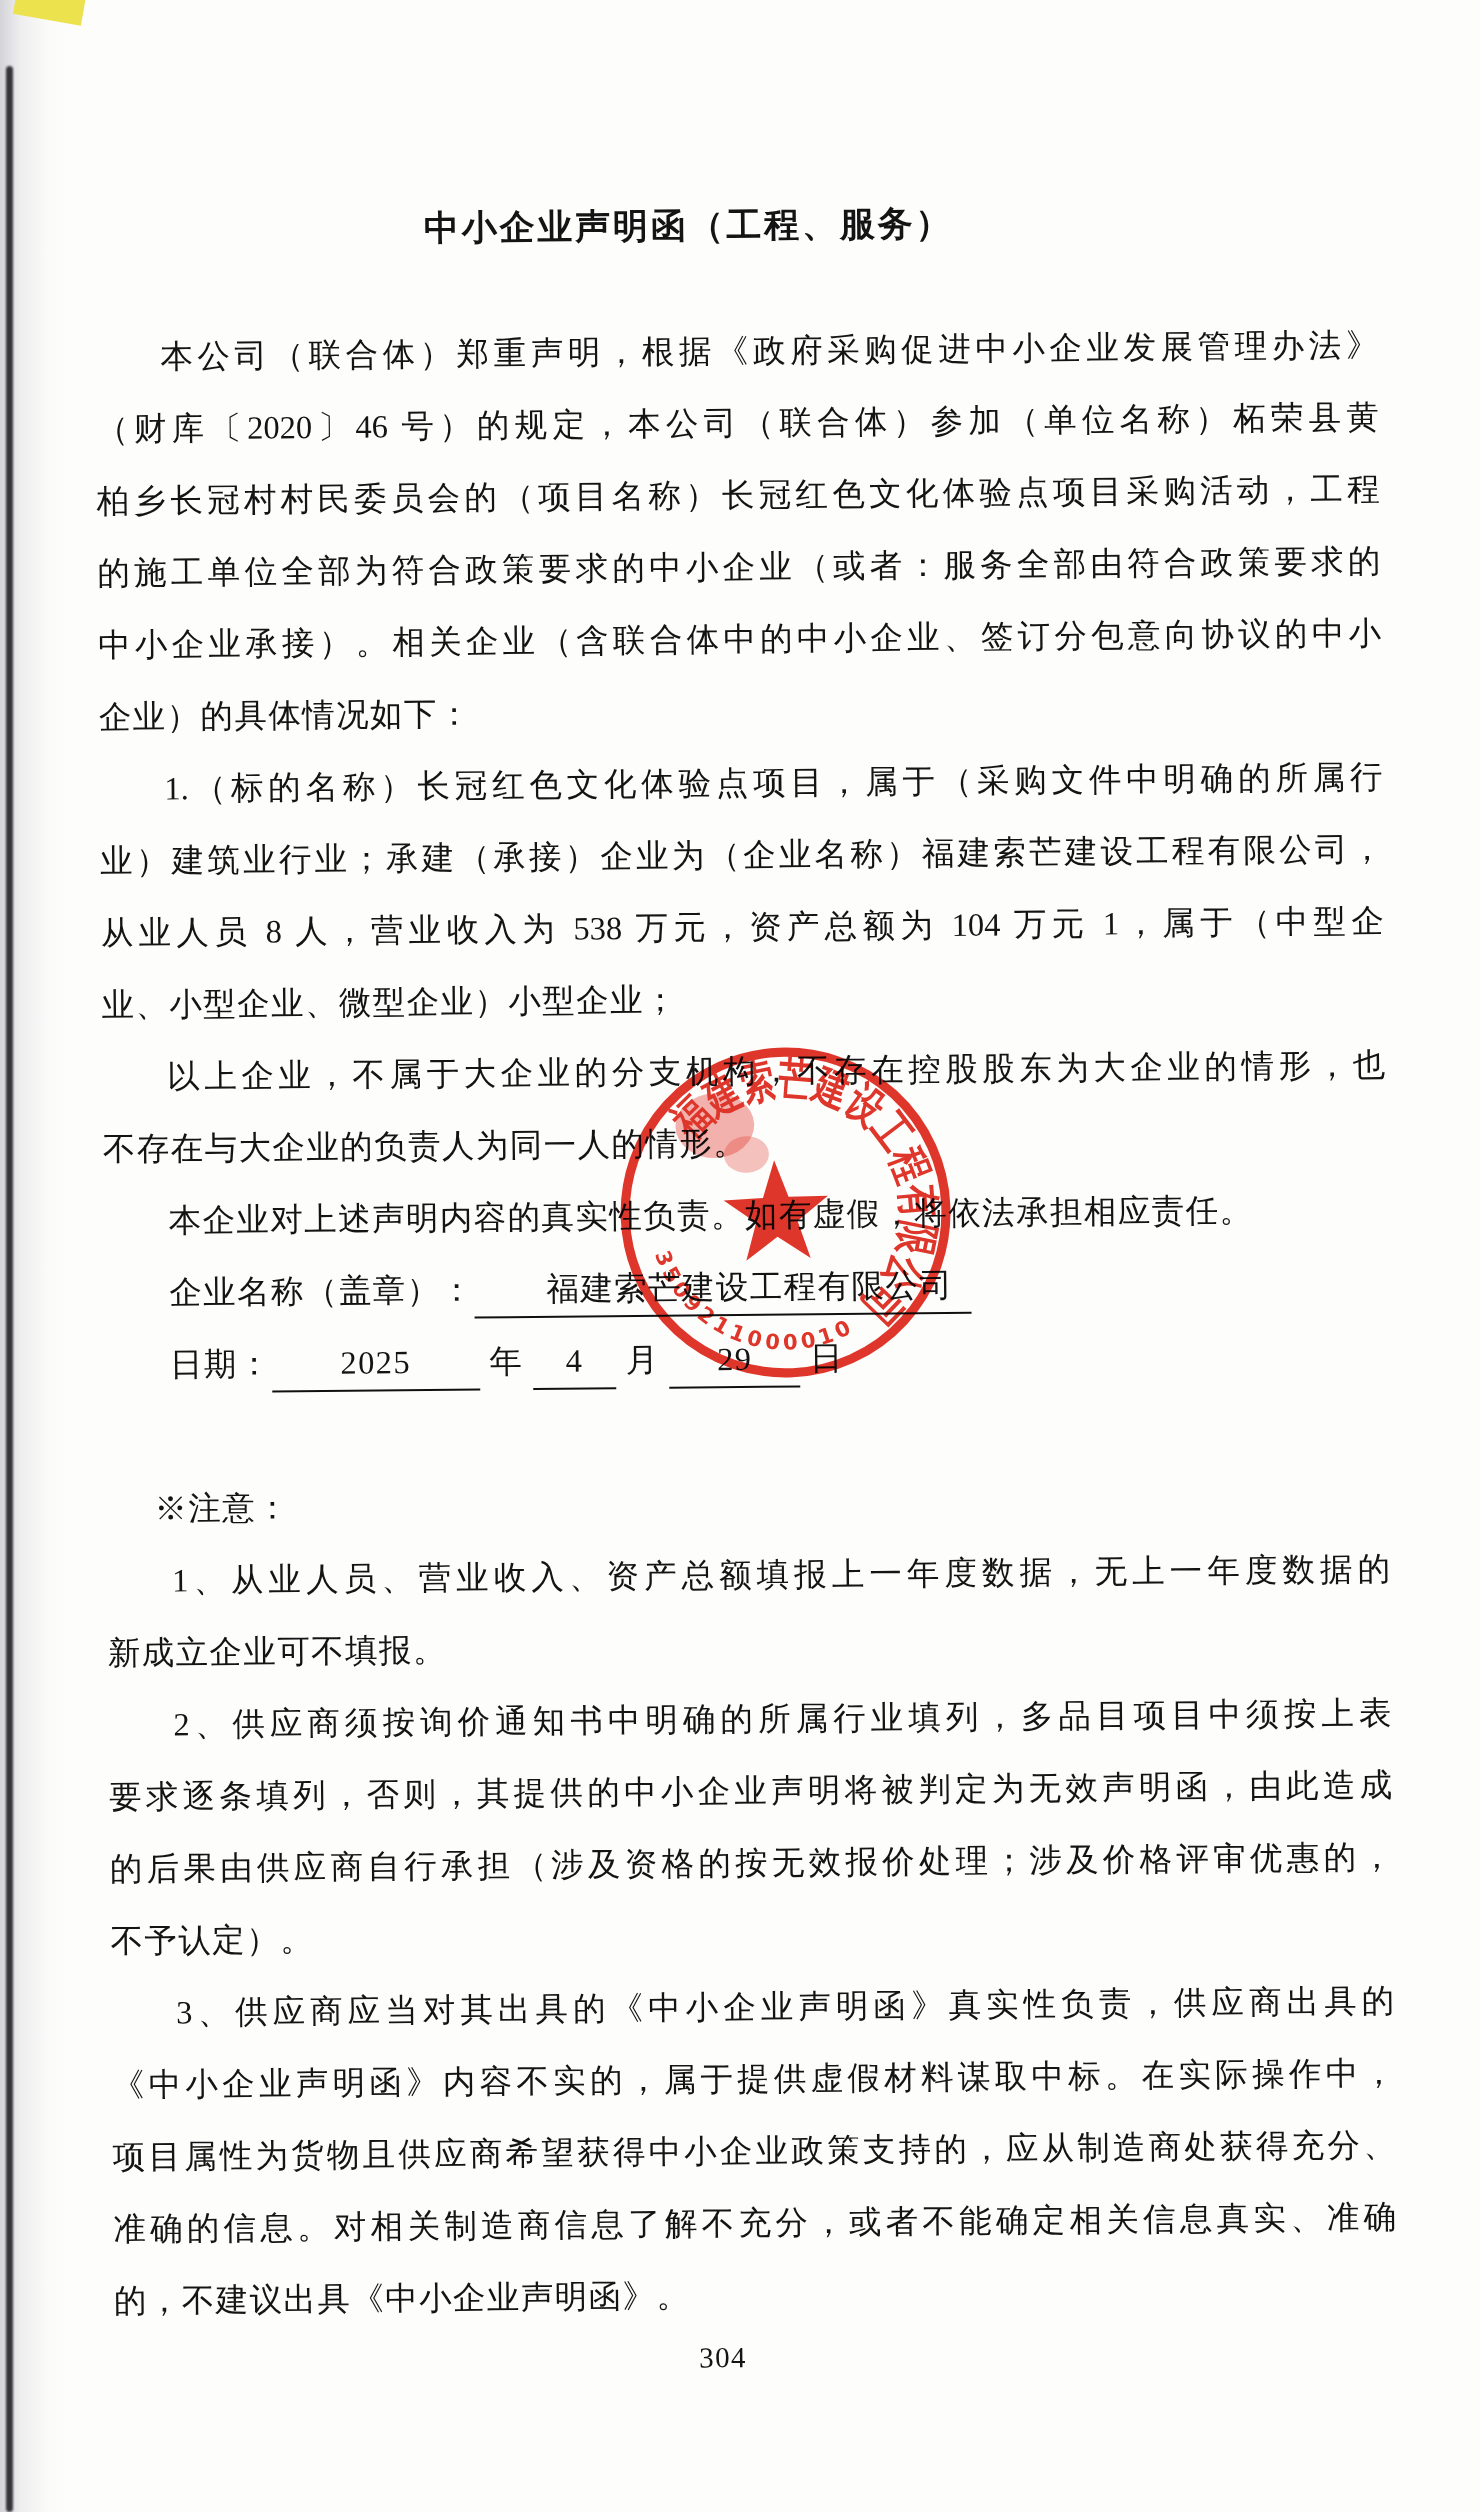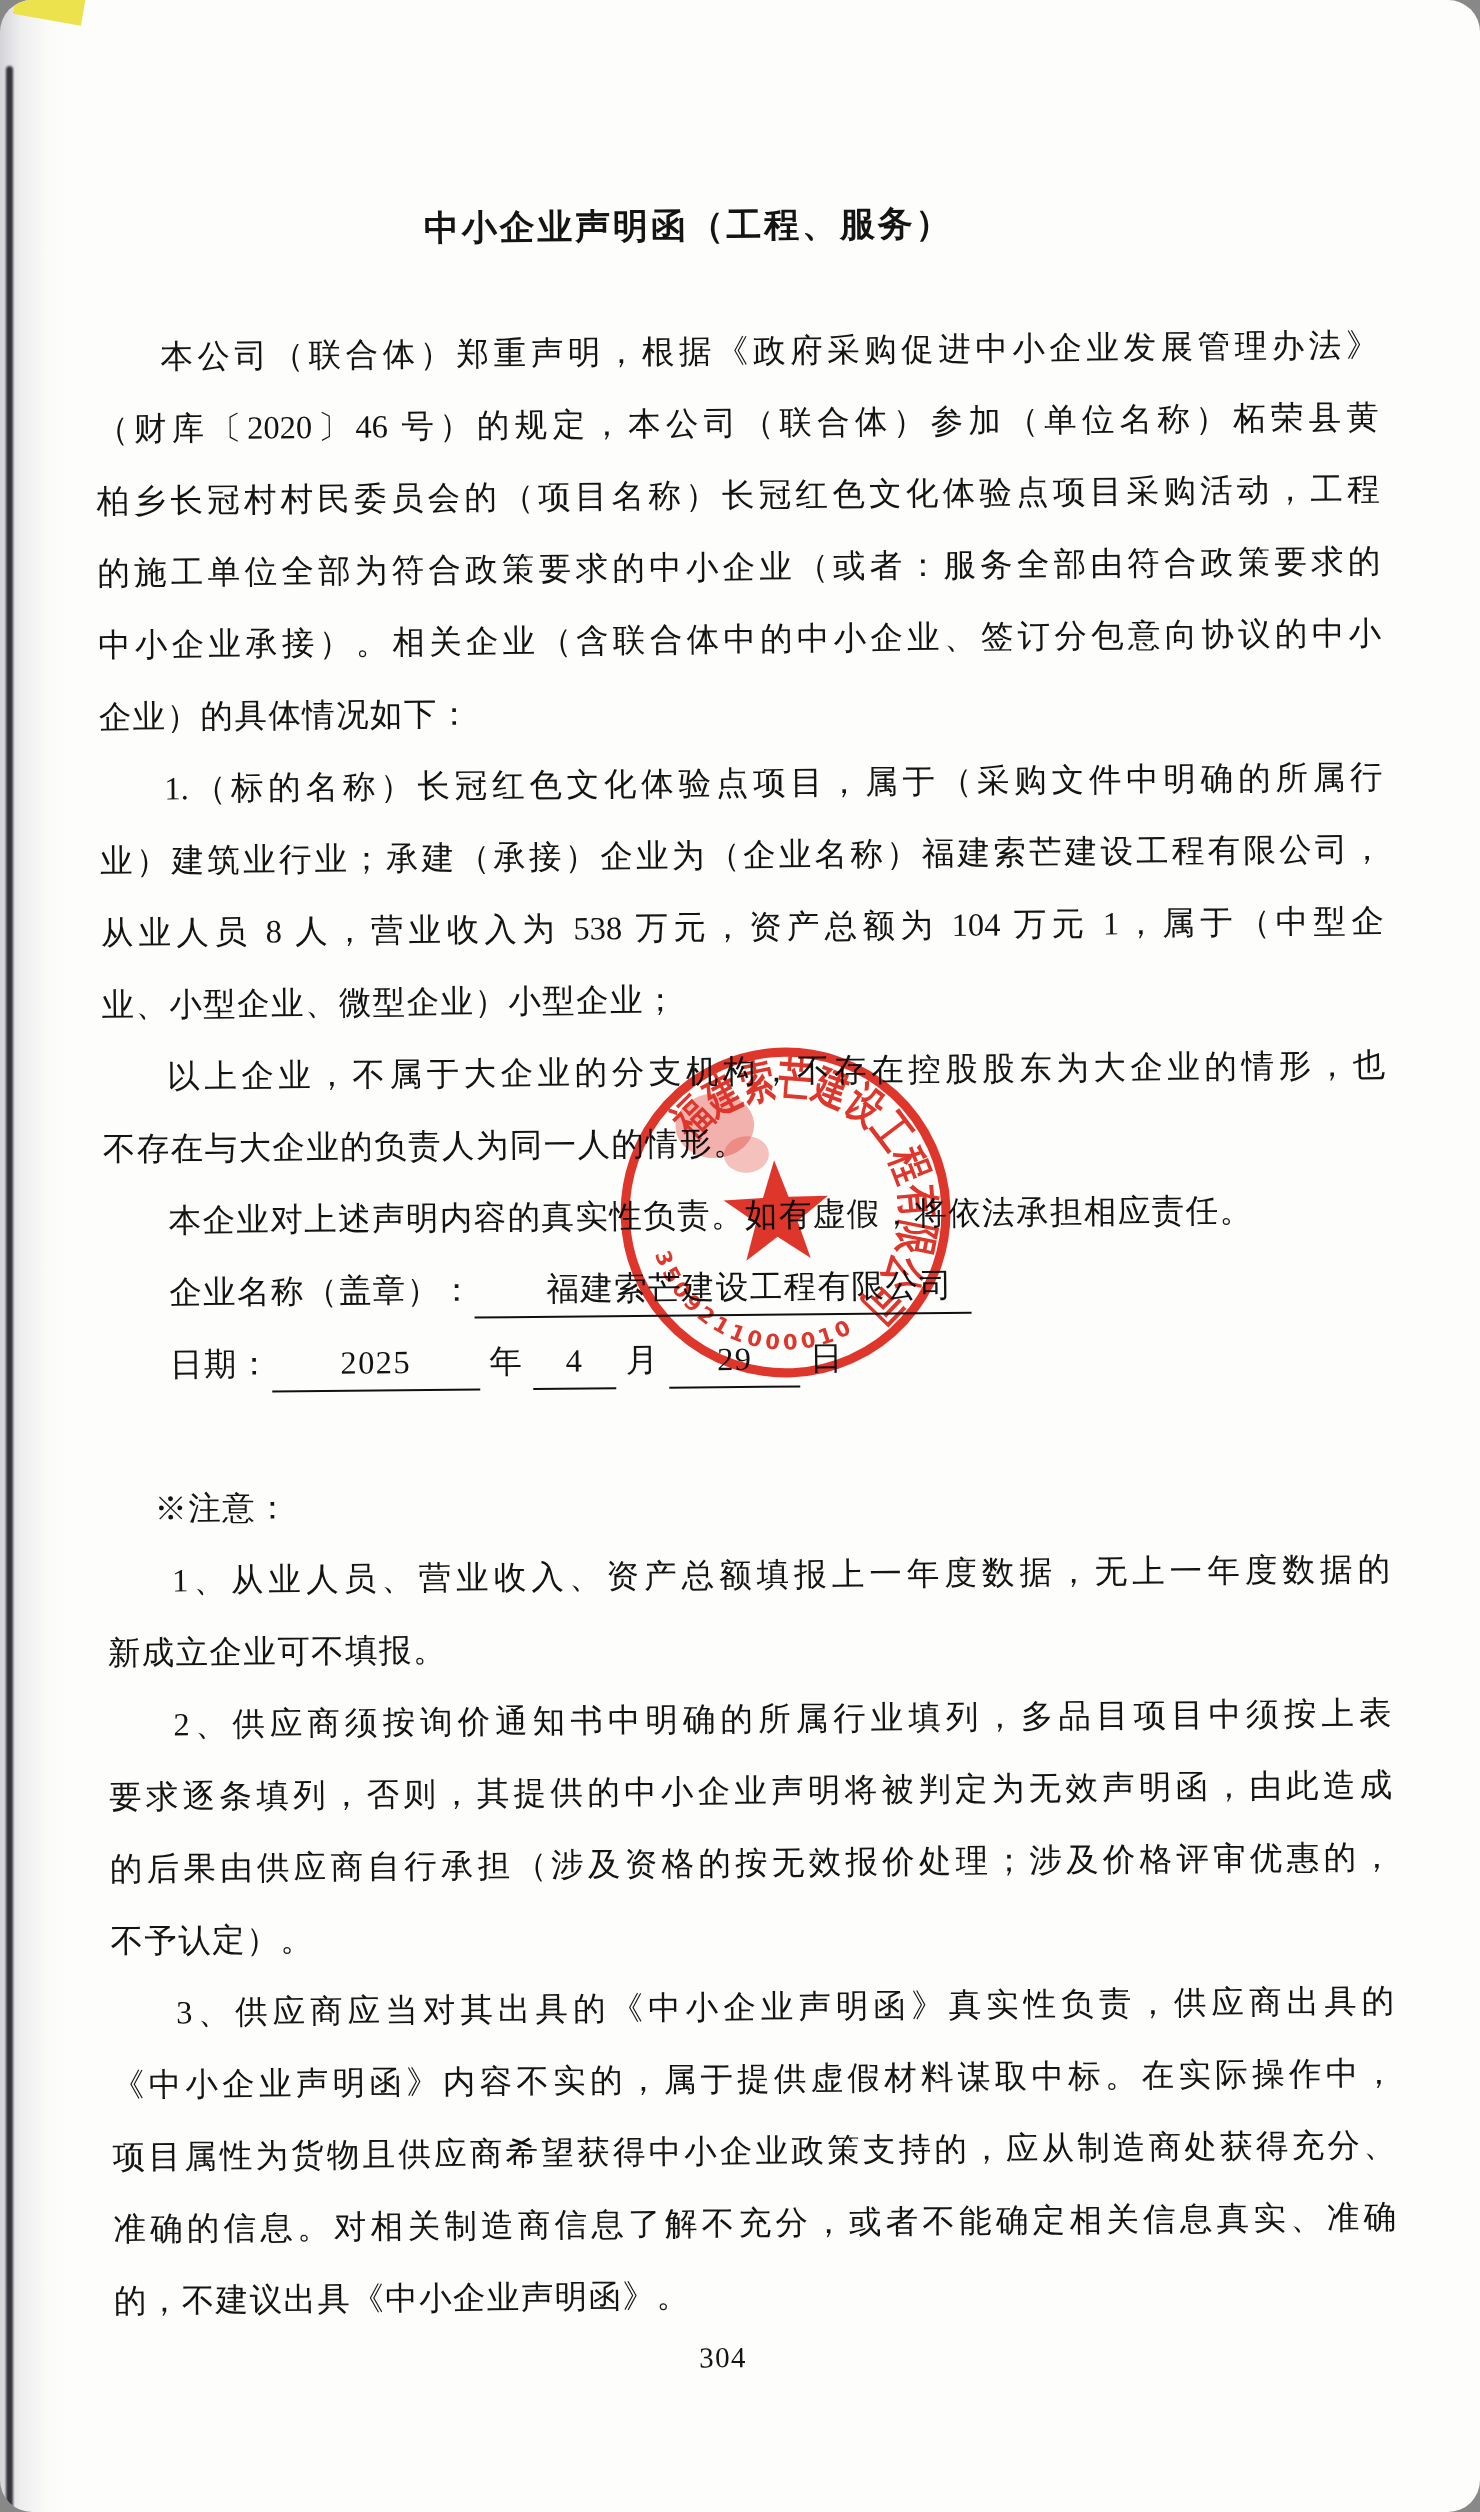--- a/index.html
+++ b/index.html
@@ -1,19 +1,19 @@
 <!DOCTYPE html>
 <html style="font-size:11px"><head>
 <meta charset="utf-8">
 <style>
   html,body{margin:0;padding:0;background:#888;}
   .sheet{
     position:relative;width:1480px;height:2512px;overflow:hidden;
     background:linear-gradient(90deg,#d4d4d8 0px,#ededee 19.4px,#fbfbfa 48px,#fdfdfc 83px);
-    font-family:"Liberation Serif","DejaVu Serif",serif;color:#141414;border-radius:32px;
+    font-family:"Liberation Serif","DejaVu Serif",serif;color:#141414;
   }
   .scan-edge{position:absolute;left:6.2px;top:66px;bottom:0;width:7px;
     background:#17171f;opacity:.85;filter:blur(0.8px);border-radius:3.5px;}
   .corner-artifact{position:absolute;left:15px;top:-9.7px;width:69px;height:30px;
     background:#ece24d;transform:rotate(10deg);filter:blur(0.7px);}
   .content{position:absolute;inset:0;transform:rotate(-0.55deg);transform-origin:50% 50%;}
   .title{position:absolute;top:188px;left:104px;right:187px;height:76px;line-height:76px;
     text-align:center;font-size:35px;font-weight:bold;letter-spacing:2.8px;white-space:nowrap;}
   .flow{position:absolute;top:315px;left:104px;right:93px;}
   .ln{height:72px;line-height:72px;font-size:32.5px;letter-spacing:1.4px;white-space:nowrap;}

